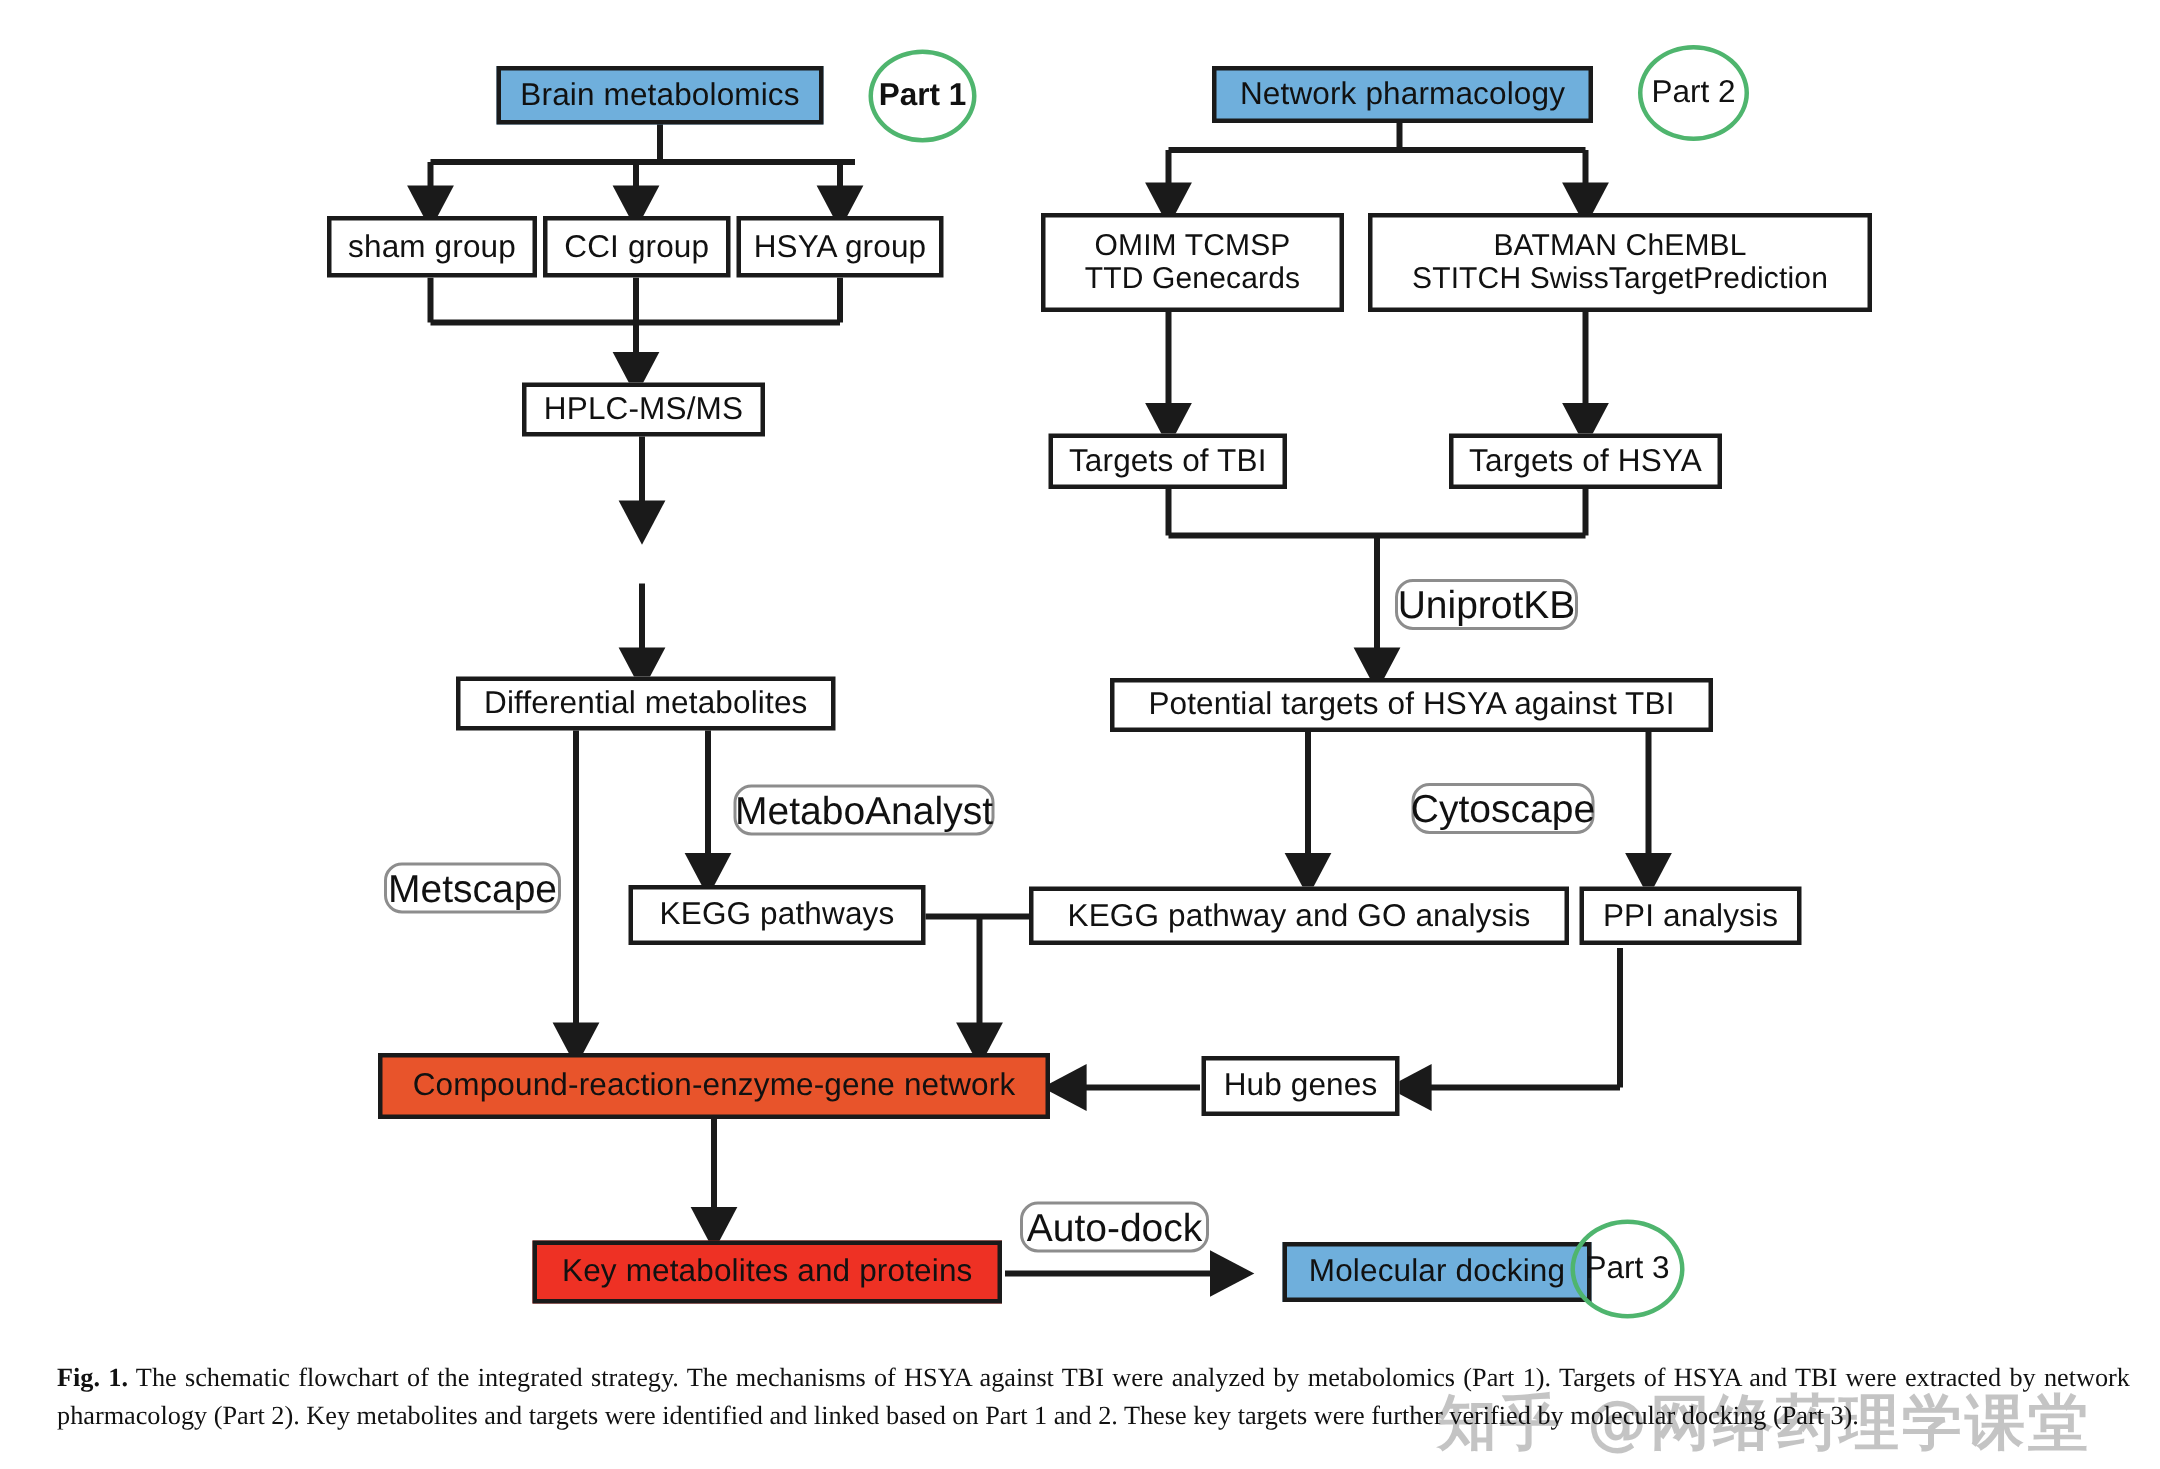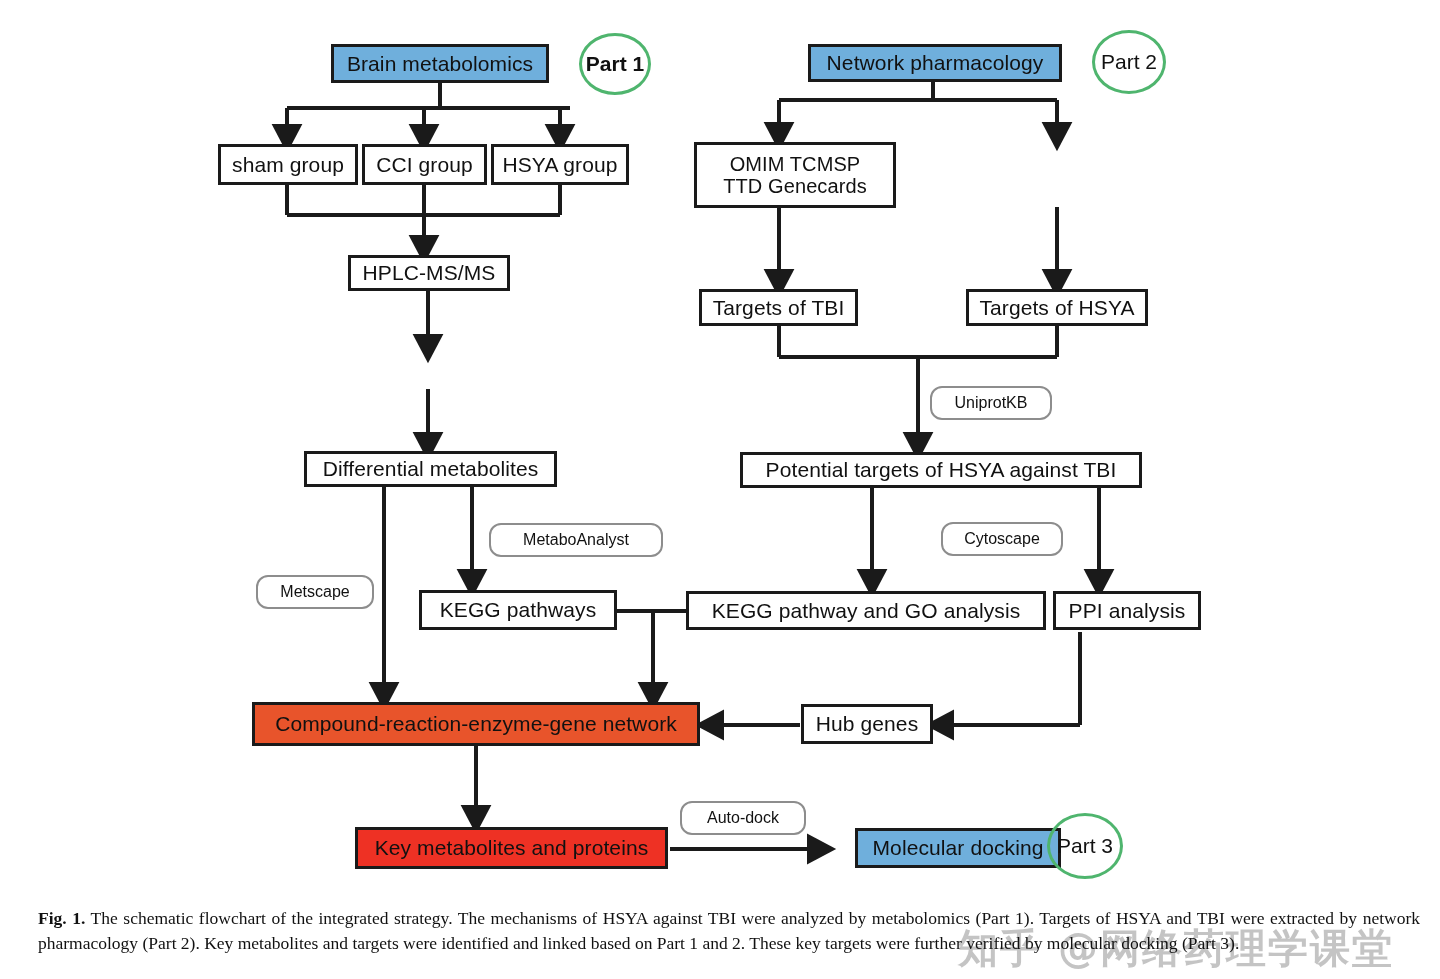--- a/index.html
+++ b/index.html
@@ -50,21 +50,21 @@
   .tool {
     position: absolute;
     box-sizing: border-box;
     border: 2px solid #8d8d8d;
     border-radius: 12px;
     background: #ffffff;
     color: #111111;
     display: flex;
     align-items: center;
     justify-content: center;
-    font-size: 16px;
+    font-size: 26px;
     padding: 2px 8px;
     white-space: nowrap;
   }
   .part {
     position: absolute;
     box-sizing: border-box;
     border: 3px solid #4FB56E;
     border-radius: 50%;
     background: transparent;
     color: #111111;
@@ -187,20 +187,22 @@
 
   <div class="node" style="left:419px; top:590px; width:198px; height:40px;">KEGG pathways</div>
 
   <div class="node blue" style="left:808px; top:44px; width:254px; height:38px;">Network pharmacology</div>
 
   <div class="part" style="left:1092px; top:30px; width:74px; height:64px;">Part 2</div>
 
   <div class="node" style="left:694px; top:142px; width:202px; height:66px; font-size:20px;">OMIM  TCMSP
 TTD  Genecards</div>
 
+  <div class="node" style="left:912px; top:142px; width:336px; height:66px; font-size:20px;">BATMAN  ChEMBL
+STITCH SwissTargetPrediction</div>
 
   <div class="node" style="left:699px; top:289px; width:159px; height:37px;">Targets of TBI</div>
 
   <div class="node" style="left:966px; top:289px; width:182px; height:37px;">Targets of HSYA</div>
 
   <div class="tool" style="left:930px; top:386px; width:122px; height:34px;">UniprotKB</div>
 
   <div class="node" style="left:740px; top:452px; width:402px; height:36px;">Potential targets of HSYA against TBI</div>
 
   <div class="tool" style="left:941px; top:522px; width:122px; height:34px;">Cytoscape</div>

